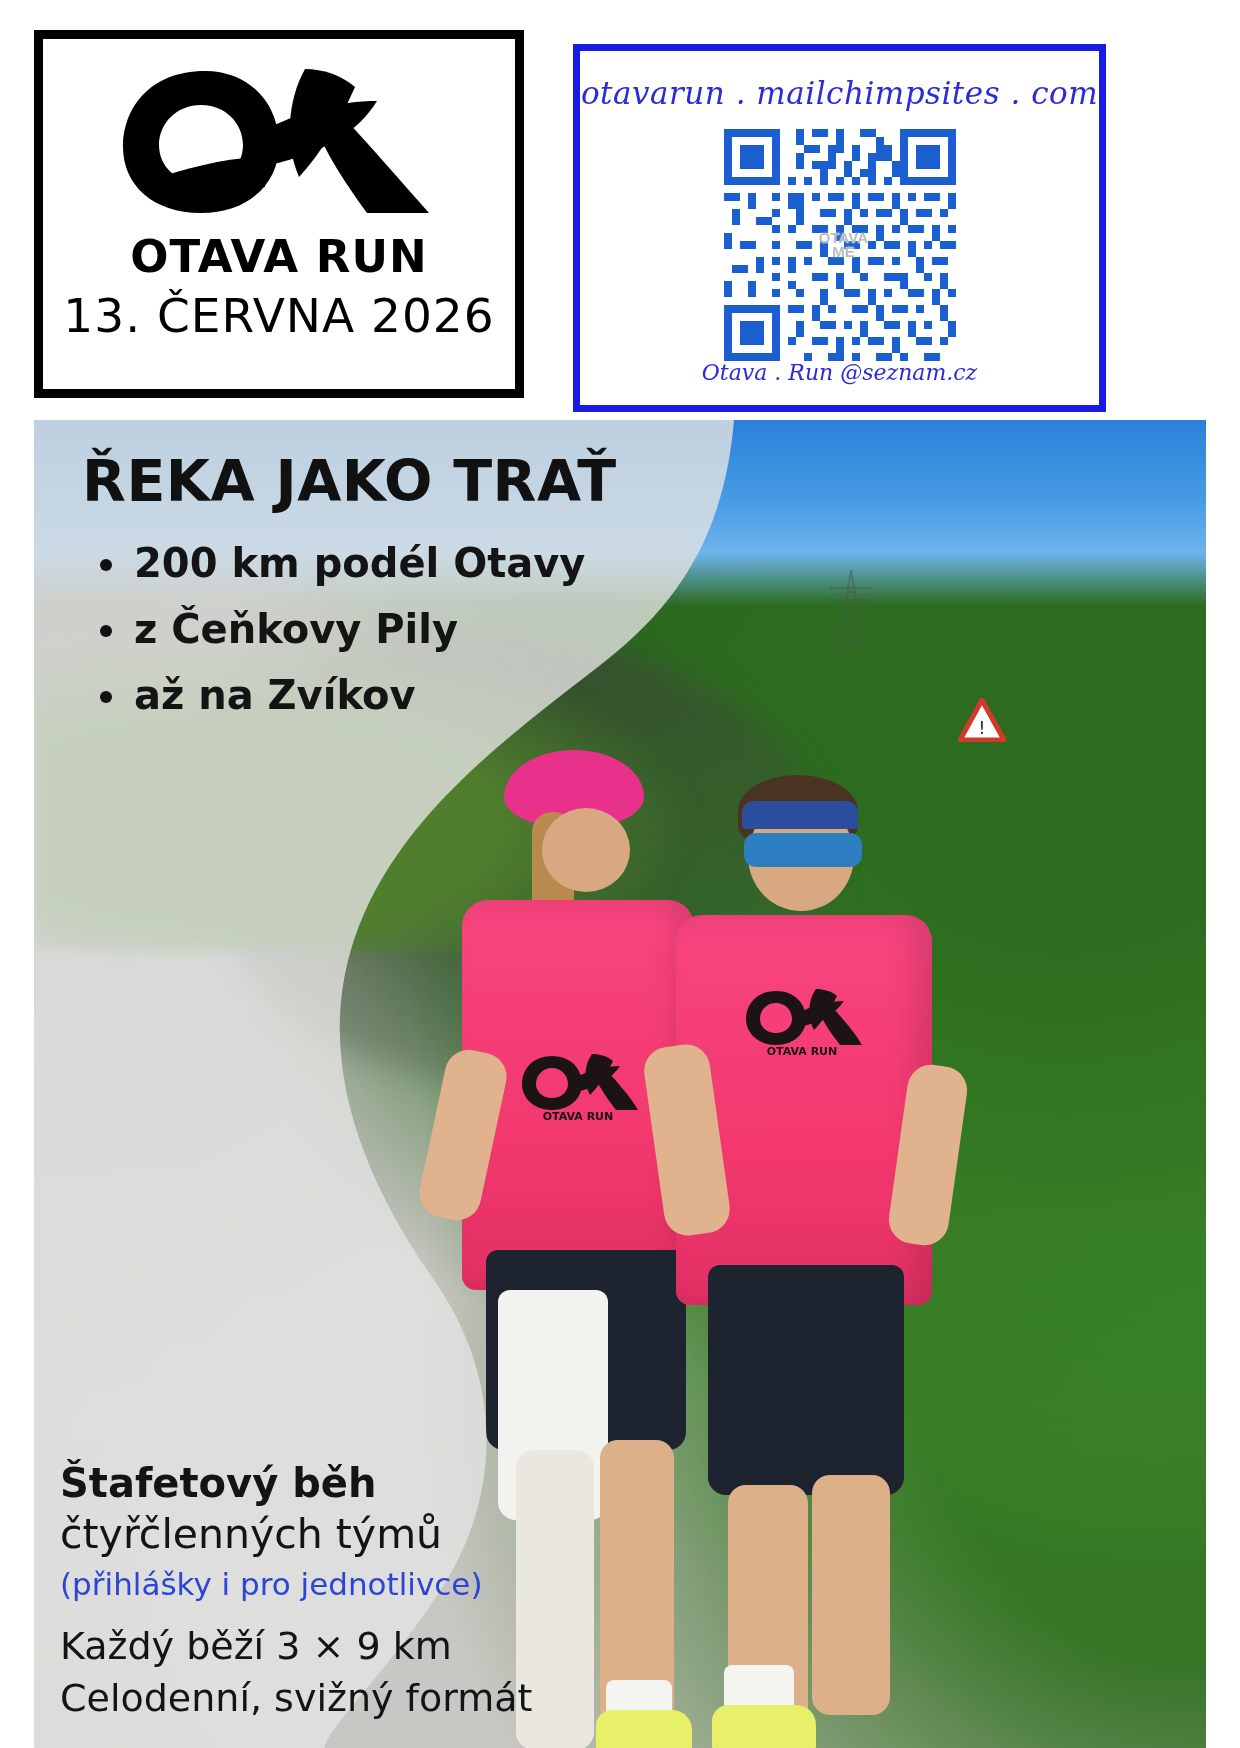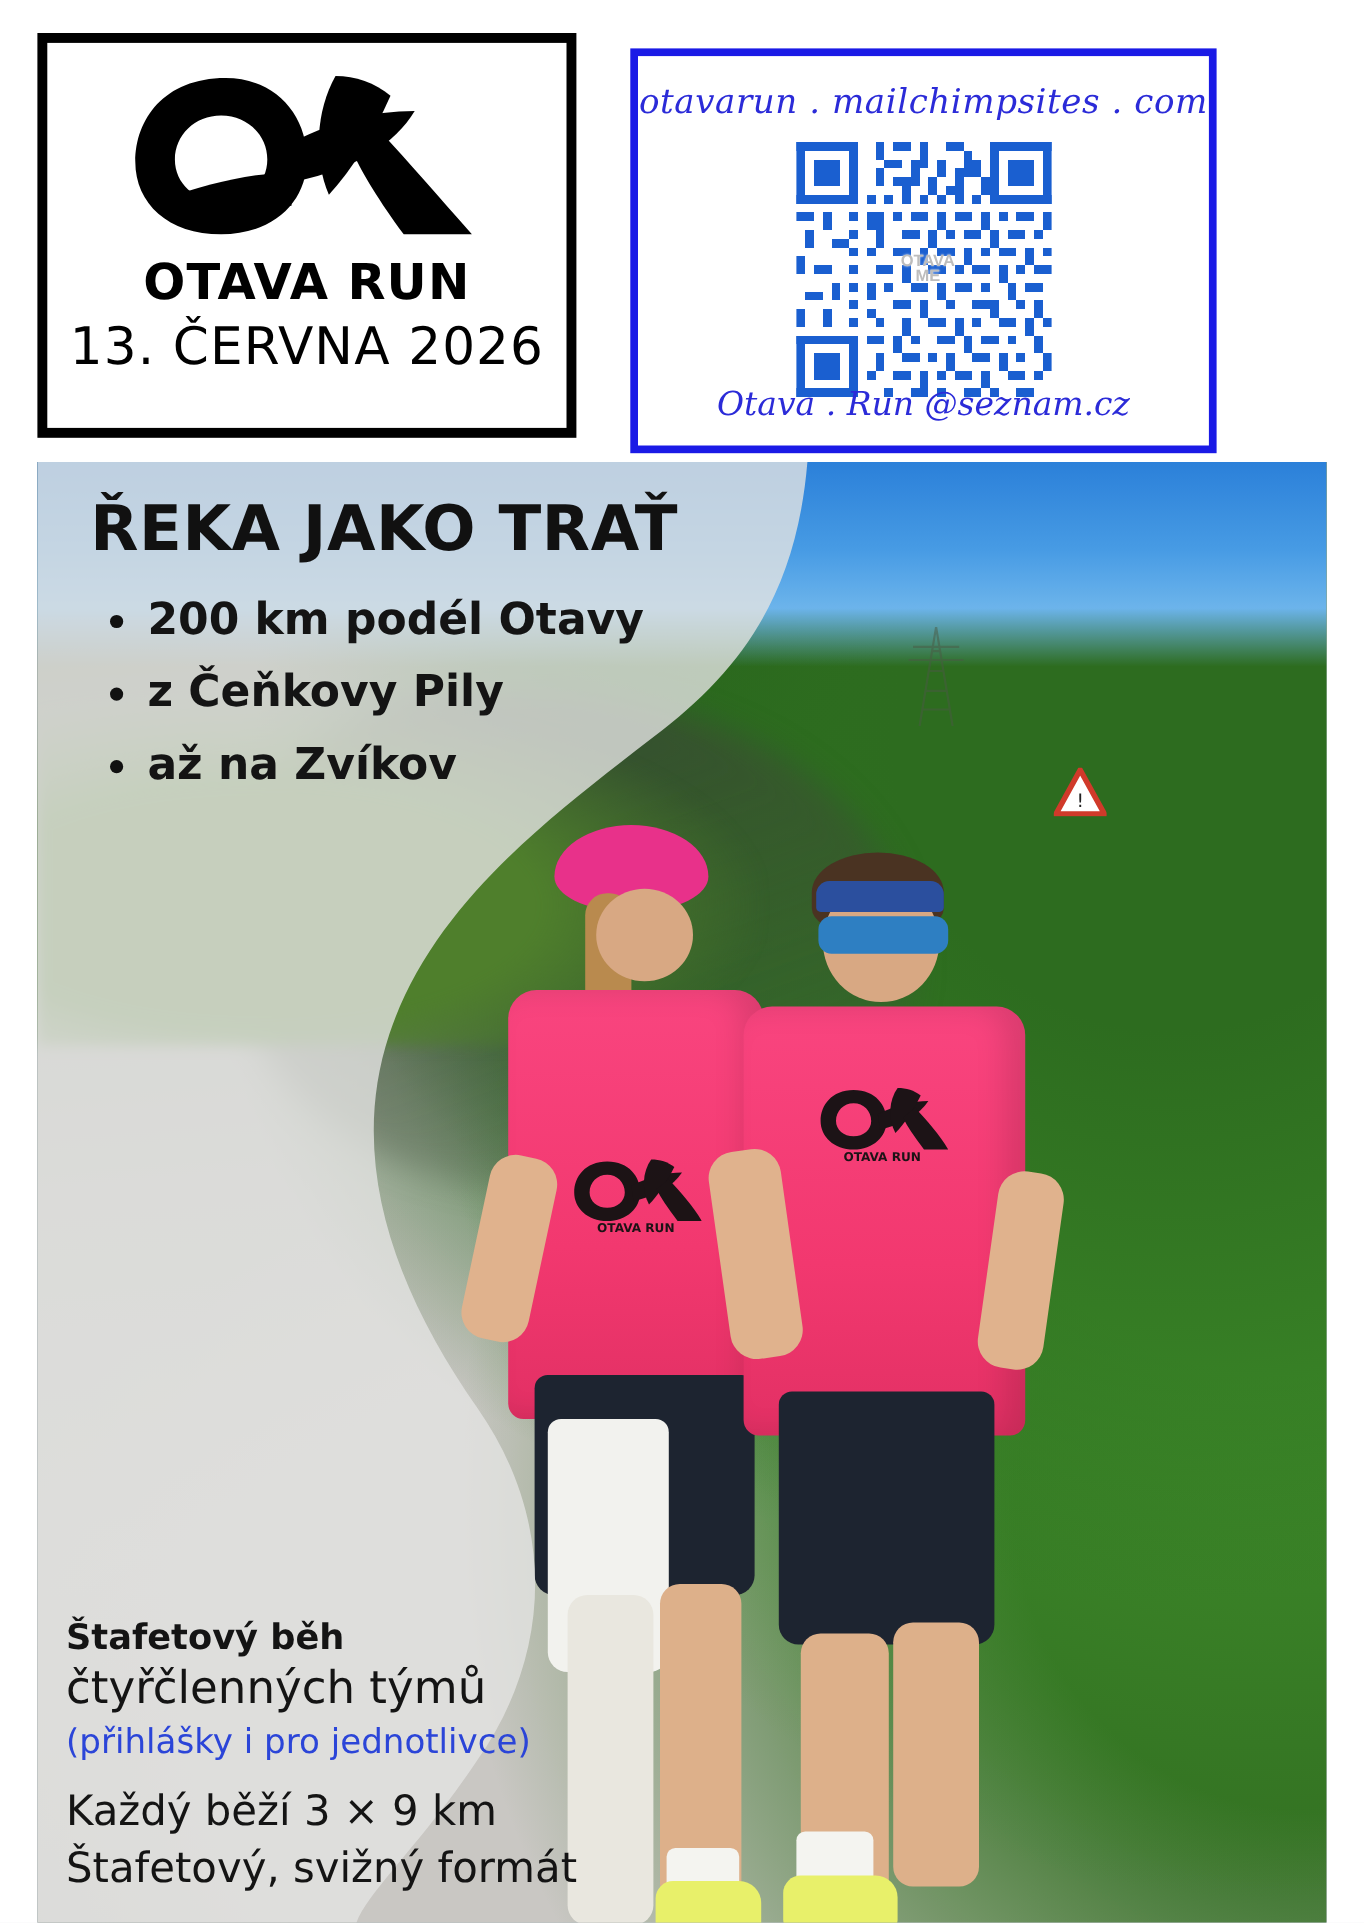--- a/index.html
+++ b/index.html
@@ -111,21 +111,21 @@
     text-align: center;
     text-shadow: 0 0 2px #fff;
   }
   .qr-email {
     position: absolute;
     left: 0; right: 0;
     bottom: 20px;
     text-align: center;
     font-family: "DejaVu Serif", serif;
     font-style: italic;
-    font-size: 30px;
+    font-size: 22px;
     color: #2b2bd8;
   }
 
   
   .photo-panel {
     position: absolute;
     left: 34px; top: 420px;
     width: 1172px;
     height: 1328px;
     overflow: hidden;
@@ -298,21 +298,21 @@
 
   .lower-text {
     position: absolute;
     left: 26px;
     bottom: 24px;
     width: 680px;
   }
   .lt-1 {
     font-family: "DejaVu Sans", sans-serif;
     font-weight: 700;
-    font-size: 32px;
+    font-size: 40px;
     color: #141414;
     line-height: 1.25;
   }
   .lt-2 {
     font-family: "DejaVu Sans", sans-serif;
     font-weight: 400;
     font-size: 41px;
     color: #141414;
     line-height: 1.3;
   }
@@ -603,15 +603,15 @@
     <li>200 km podél Otavy</li>
     <li>z Čeňkovy Pily</li>
     <li>až na Zvíkov</li>
   </ul>
 
   <div class="lower-text">
     <div class="lt-1">Štafetový běh</div>
     <div class="lt-2">čtyřčlenných týmů</div>
     <div class="lt-3">(přihlášky i pro jednotlivce)</div>
     <div class="lt-4"><span>Každý běží </span><b>3 × 9 km</b></div>
-    <div class="lt-5">Štafetový, svižný formát</div>
+    <div class="lt-5">Celodenní, svižný formát</div>
   </div>
 </div>
 
 </body></html>

